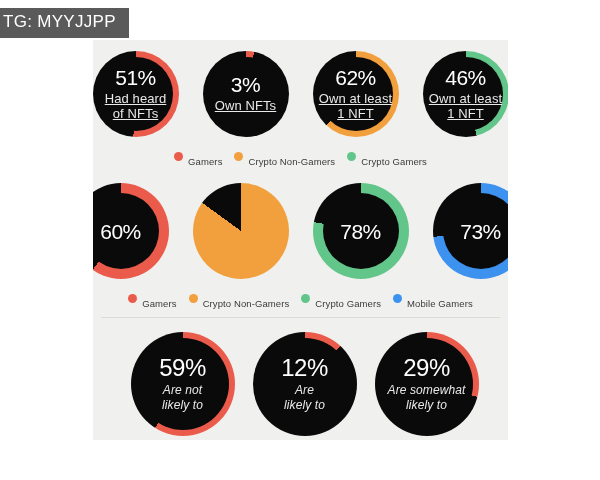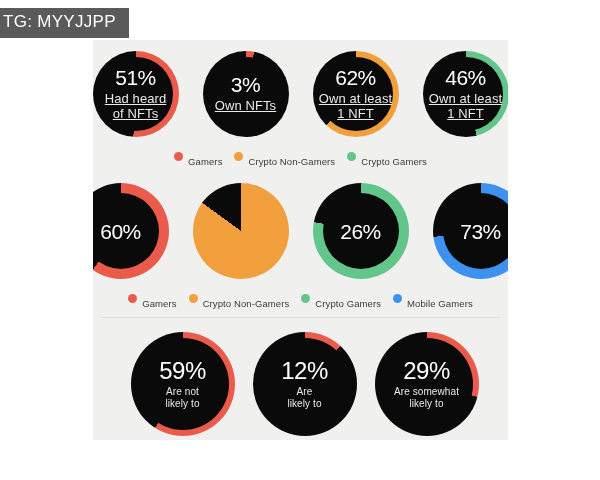--- a/index.html
+++ b/index.html
@@ -77,21 +77,21 @@
   .d-a .pct{font-size:21px;}
   .d-a .sub{font-size:13px;text-decoration:underline;}
 
   .d-b{width:96px;height:96px;}
   .d-b .hole{width:76px;height:76px;}
   .d-b .pct{font-size:21px;}
 
   .d-c{width:104px;height:104px;}
   .d-c .hole{width:92px;height:92px;}
   .d-c .pct{font-size:24px;}
-  .d-c .sub{font-size:10px;}
+  .d-c .sub{font-size:12px;font-style:italic;}
 
   
   .legend{
     display:flex;align-items:center;justify-content:center;
     gap:12px;margin-top:9px;padding-bottom:8px;
   }
   .legend.lg-3{margin-top:10px;}
   .legend-item{display:flex;align-items:center;gap:5px;}
   .dot{width:9px;height:9px;border-radius:50%;flex:0 0 auto;}
   .legend-label{font-size:9.5px;color:#3a3a3a;white-space:nowrap;letter-spacing:.1px;margin-top:10px;}
@@ -157,21 +157,21 @@
             <div class="hole">
               <div class="pct">60%</div>
             </div>
           </div>
           <div class="donut d-b">
             <div class="ring" style="background: conic-gradient(rgb(242, 160, 61) 0deg, rgb(242, 160, 61) 306deg, rgb(10, 10, 10) 306deg, rgb(10, 10, 10) 360deg);"></div>
           </div>
           <div class="donut d-b">
             <div class="ring" style="background: conic-gradient(rgb(98, 198, 138) 0deg, rgb(98, 198, 138) 280.8deg, rgb(10, 10, 10) 280.8deg, rgb(10, 10, 10) 360deg);"></div>
             <div class="hole">
-              <div class="pct">26%</div>
+              <div class="pct">78%</div>
             </div>
           </div>
           <div class="donut d-b">
             <div class="ring" style="background: conic-gradient(rgb(60, 146, 238) 0deg, rgb(60, 146, 238) 262.8deg, rgb(10, 10, 10) 262.8deg, rgb(10, 10, 10) 360deg);"></div>
             <div class="hole">
               <div class="pct">73%</div>
             </div>
           </div>
         </div>
       <div class="legend" id="leg2">

